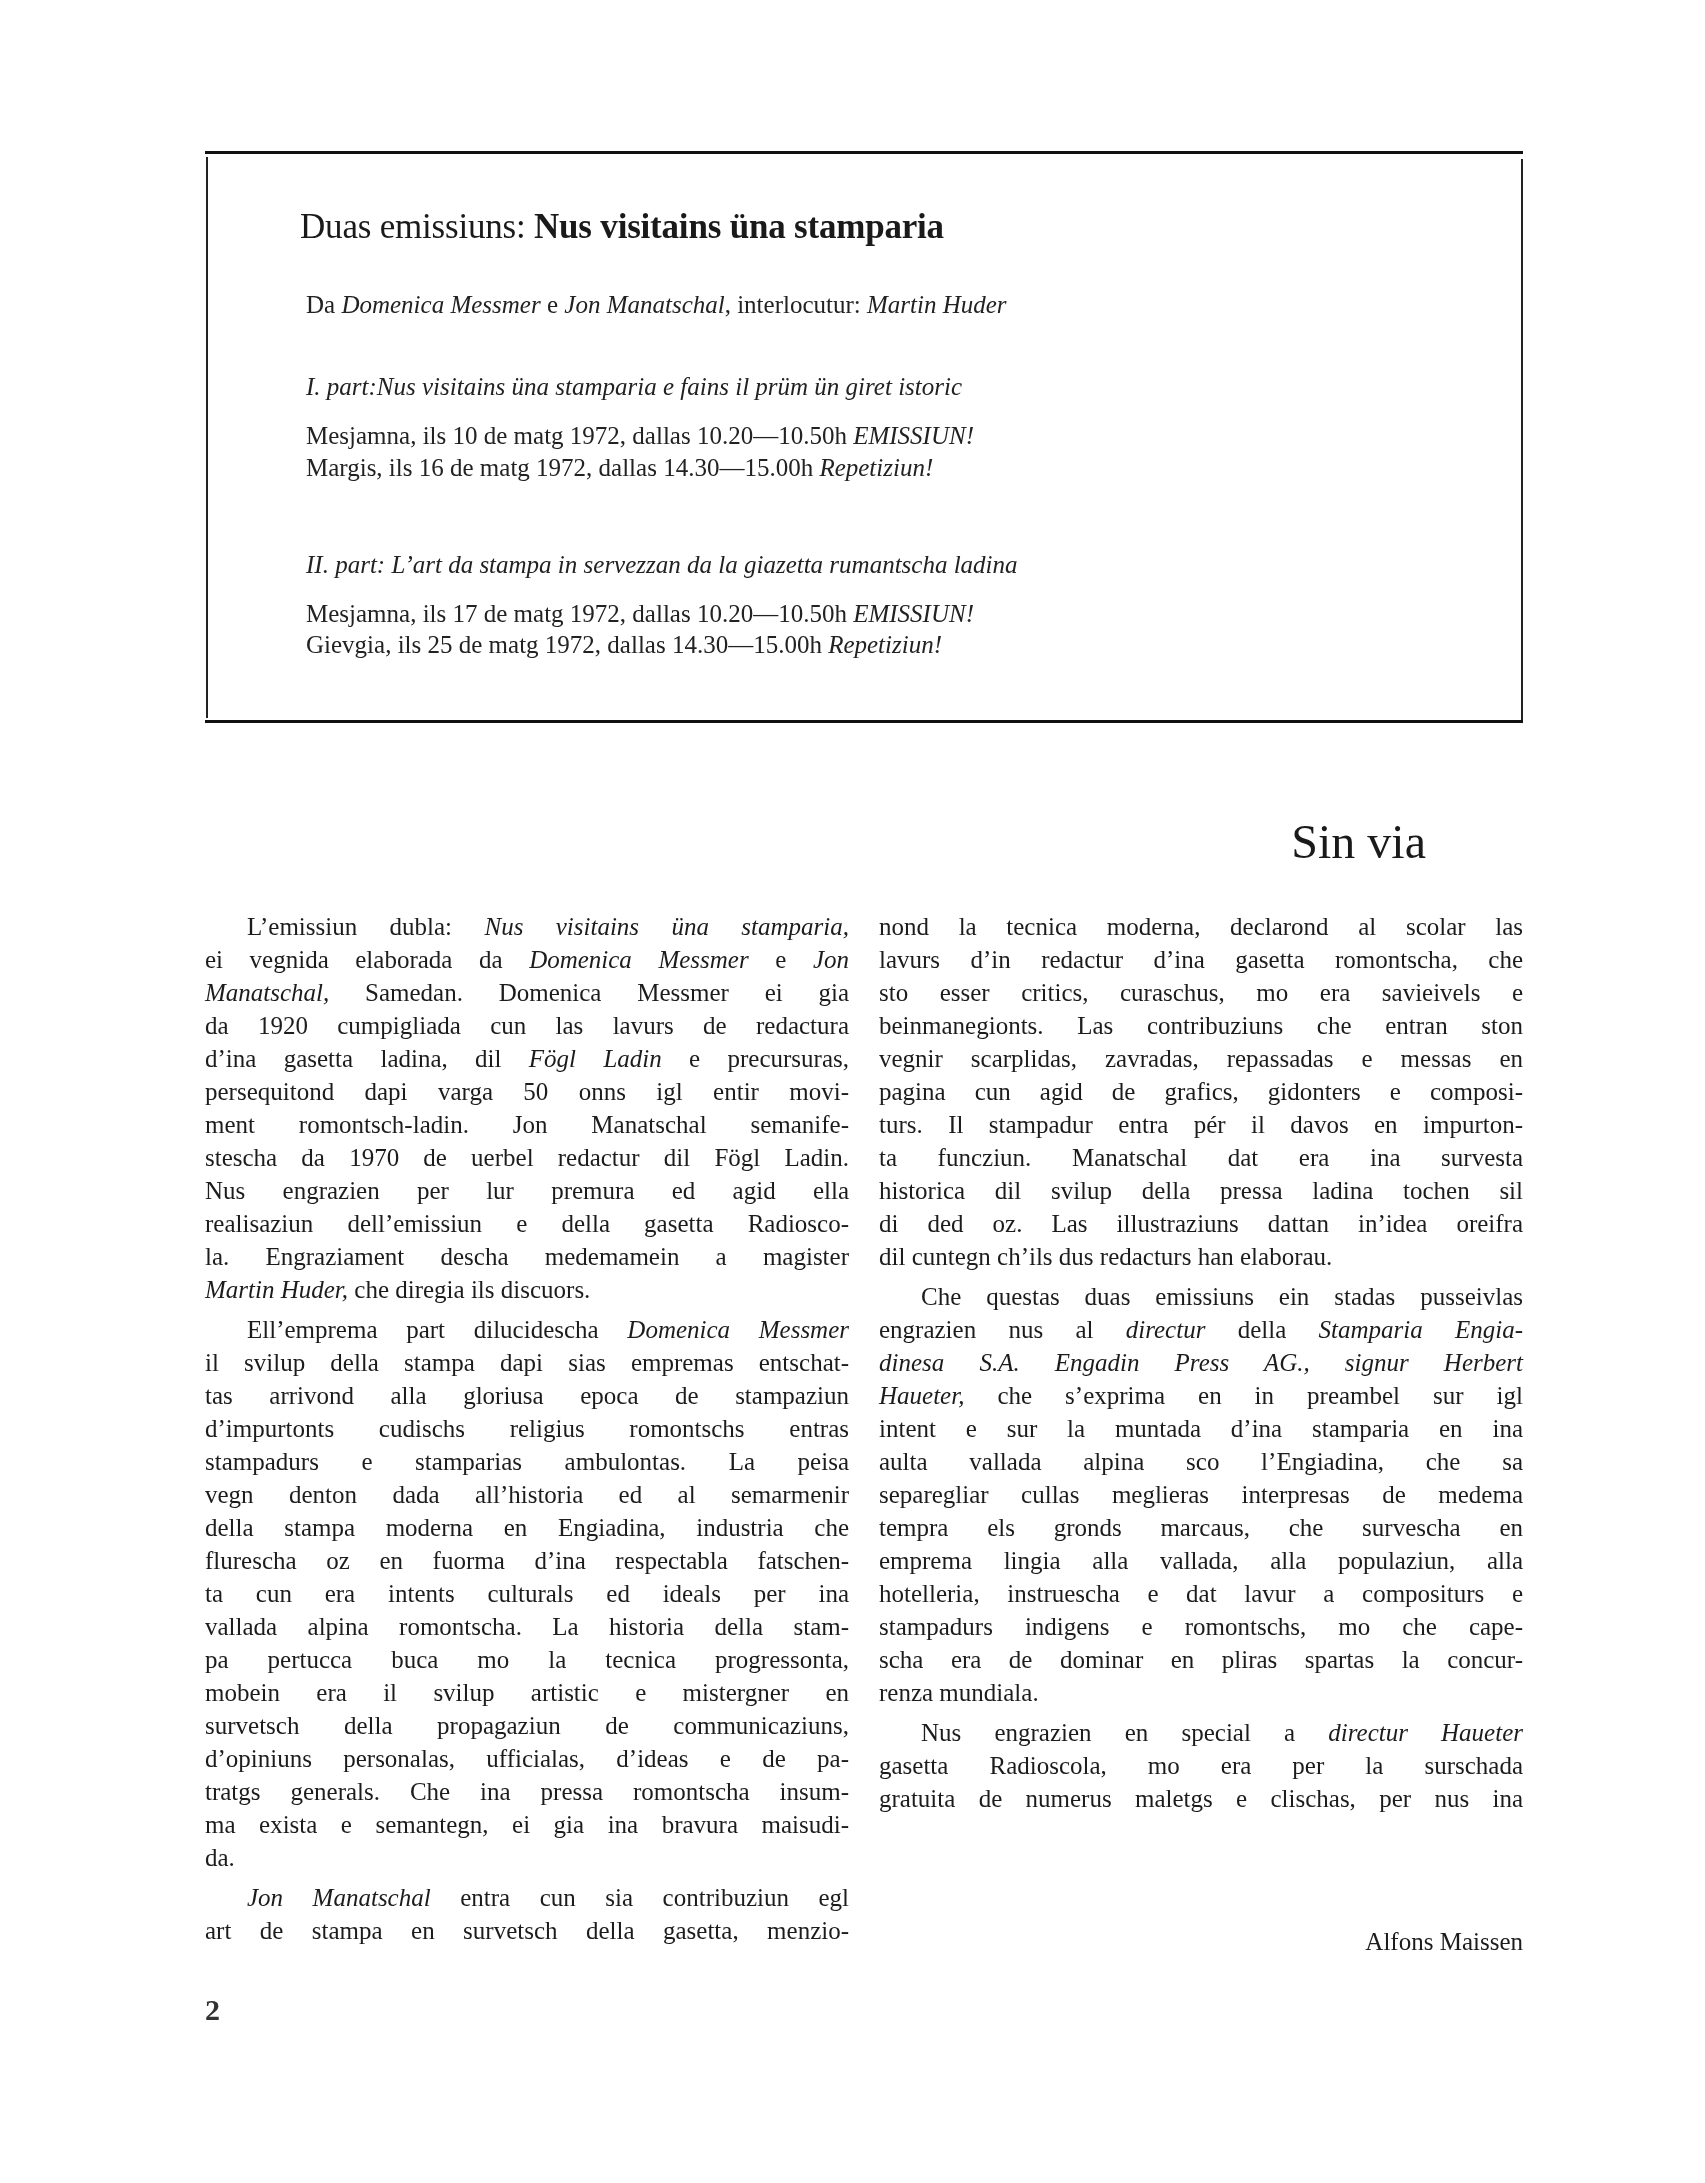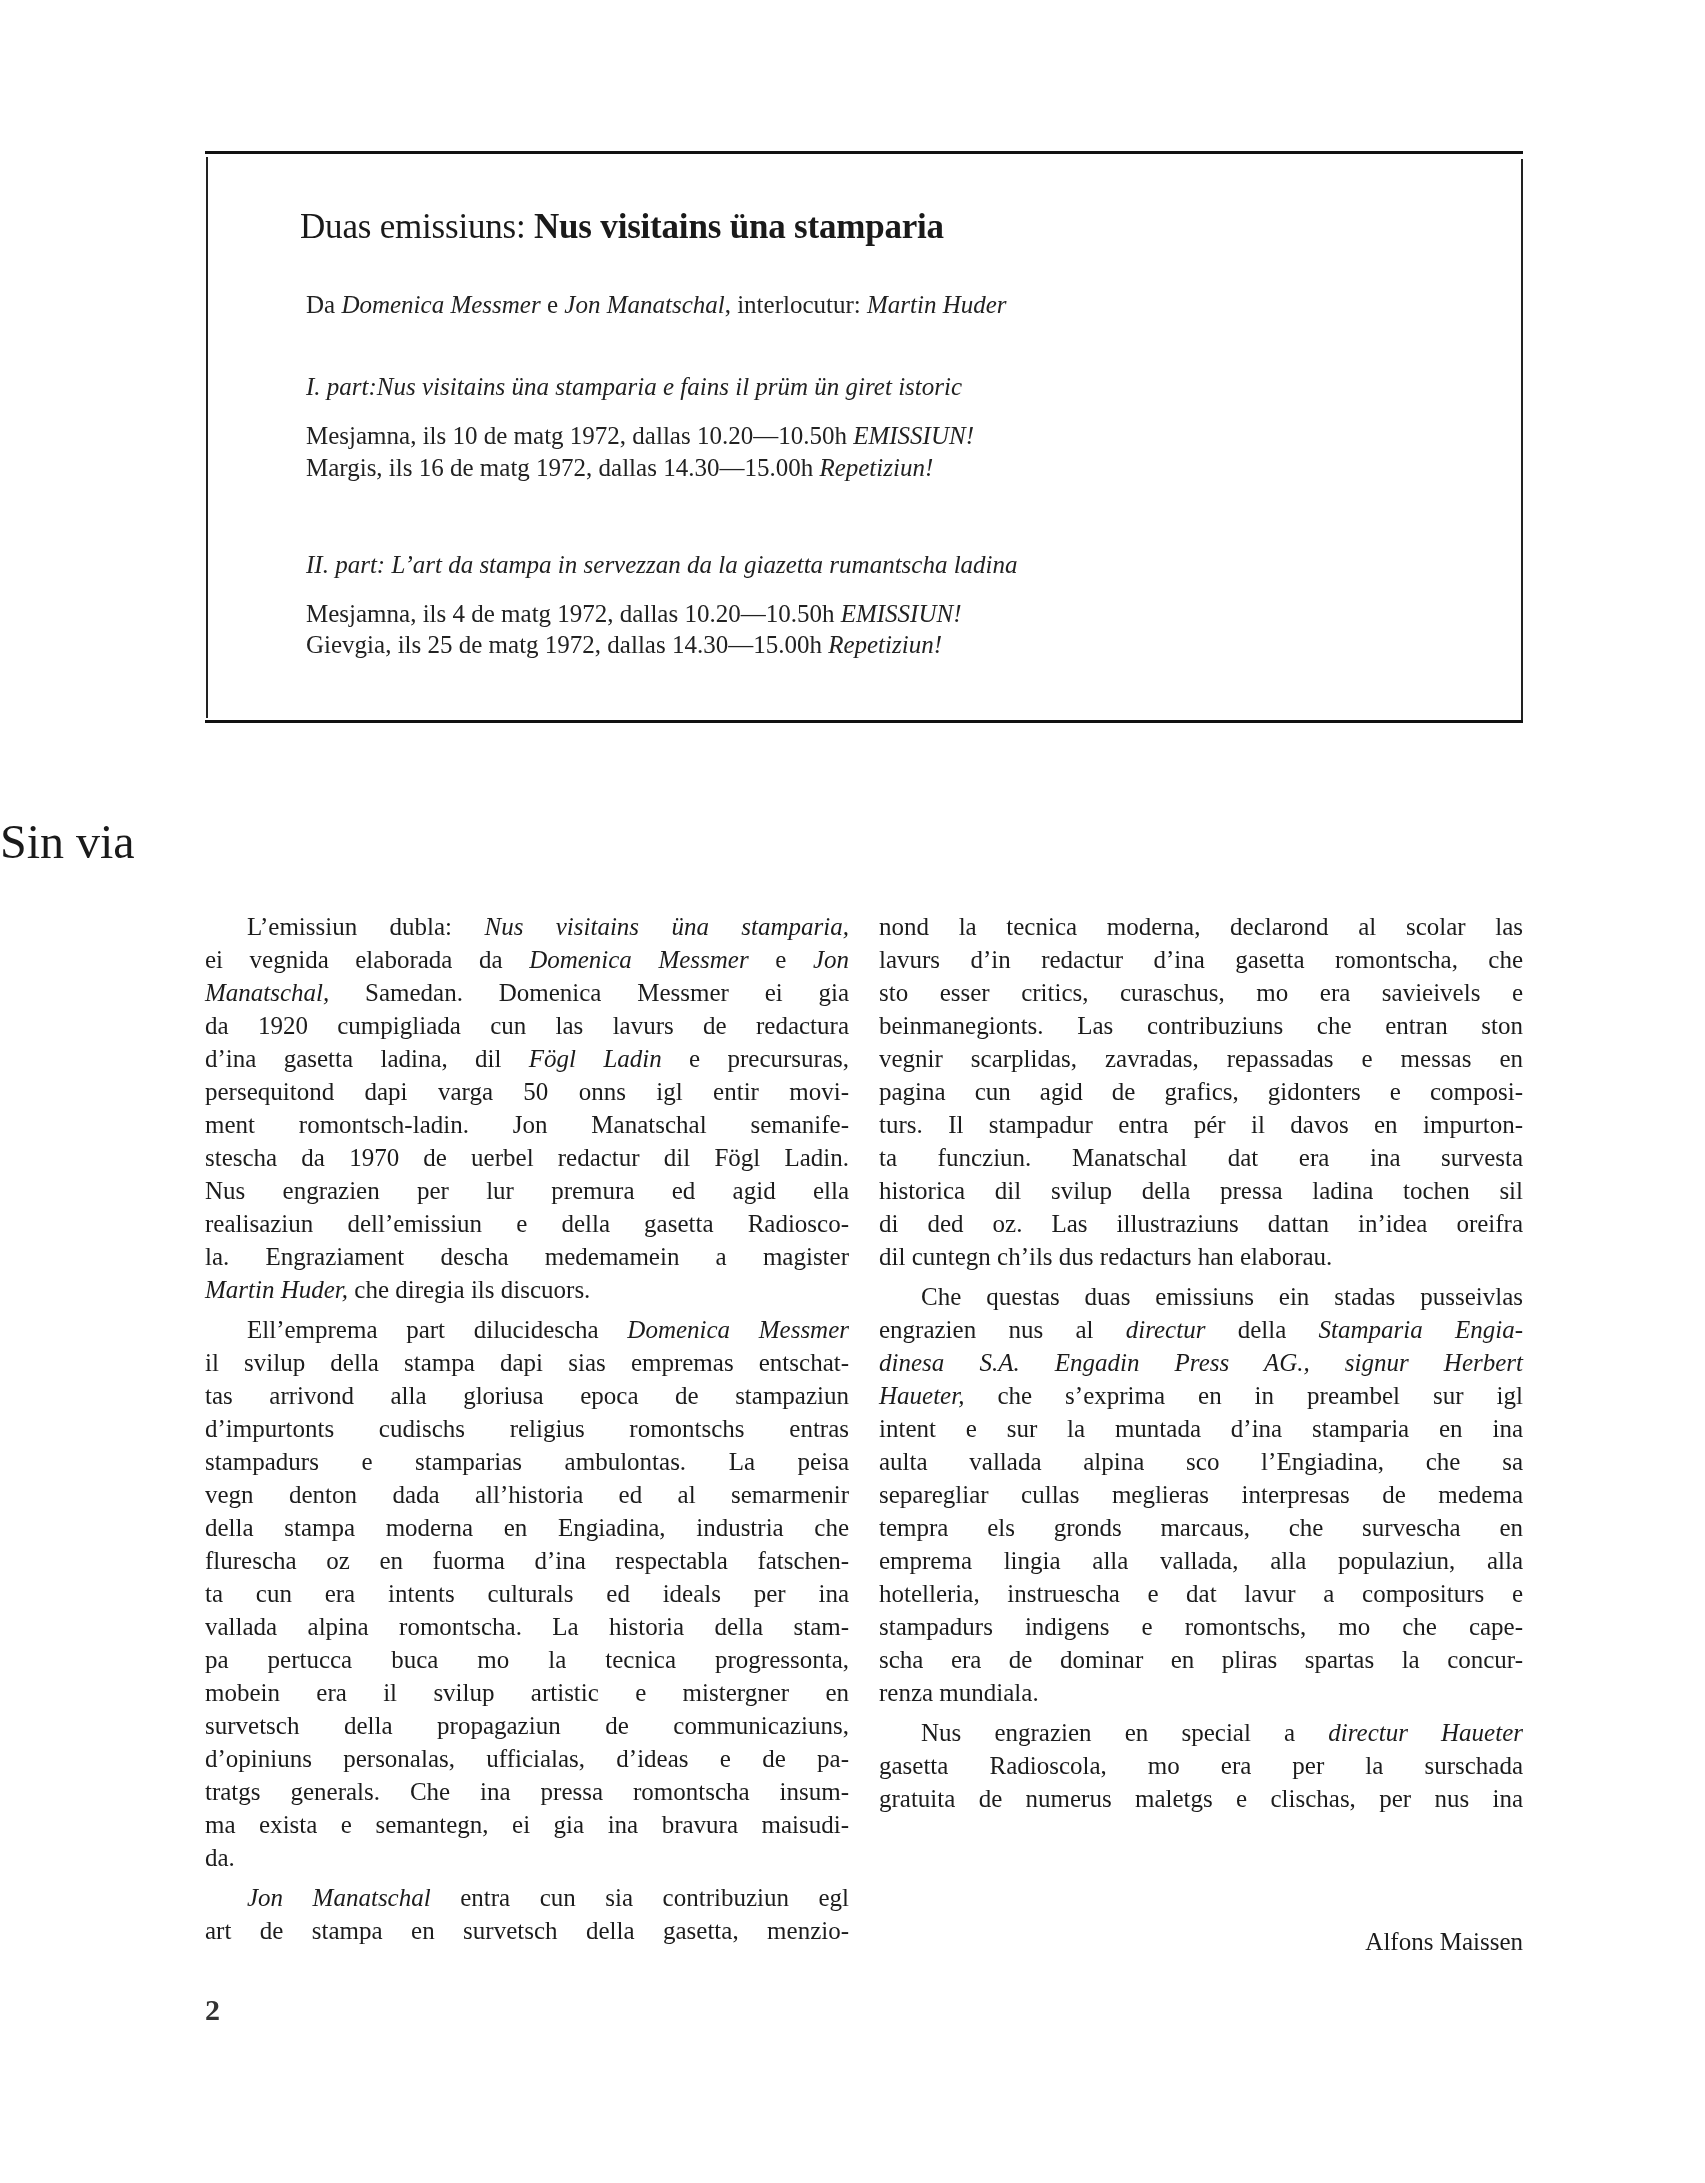--- a/index.html
+++ b/index.html
@@ -4,21 +4,21 @@
 <style>
   html, body { margin:0; padding:0; background:#ffffff; }
   body { width:1706px; height:2183px; position:relative; overflow:hidden;
          font-family:"Liberation Serif","DejaVu Serif",serif; color:#1a1a1a; }
   .rule-h { position:absolute; background:#111; height:3px; }
   .rule-v { position:absolute; background:#222; width:2.3px; }
   .box-title { position:absolute; left:300px; top:204px; font-size:35px; white-space:nowrap; line-height:45px; letter-spacing:-0.2px; }
   .box-title .strong { font-weight:bold; }
   .box-line { position:absolute; left:306px; font-size:25px; white-space:nowrap; line-height:33px; color:#222;margin-top:15px; }
   .it { font-style:italic; }
-  .section-title { position:absolute; left:0; width:1426px; top:812px; text-align:left; font-size:48px; line-height:60px; }
+  .section-title { position:absolute; left:0; width:1426px; top:812px; text-align:right; font-size:48px; line-height:60px; }
   .col { position:absolute; width:644px; font-size:25px; line-height:33px; color:#1c1c1c; }
   .col .ln { display:block; height:33px; text-align:justify; text-align-last:justify; white-space:nowrap; overflow:visible; }
   .col .ln.last { text-align-last:left; }
   .col .ln.indent { text-indent:42px; }
   .col .ln.gap { margin-top:6.8px; }
   .col .ln.right { text-align:right; text-align-last:right; }
   .pagenum { position:absolute; left:205px; top:1993px; font-size:30px; font-weight:bold; color:#333; }
 </style>
 </head>
 <body>
@@ -37,21 +37,21 @@
 <div class="box-line it" style="top:355px;">I. part:Nus visitains üna stamparia e fains il prüm ün giret istoric</div>
 <div class="box-line" style="top:404px;">
   <span>Mesjamna, ils 10 de matg 1972, dallas 10.20—10.50h </span><span class="it">EMISSIUN!</span>
 </div>
 <div class="box-line" style="top:436px;">
   <span>Margis, ils 16 de matg 1972, dallas 14.30—15.00h </span><span class="it">Repetiziun!</span>
 </div>
 
 <div class="box-line it" style="top:533px;">II. part: L’art da stampa in servezzan da la giazetta rumantscha ladina</div>
 <div class="box-line" style="top:582px;">
-  <span>Mesjamna, ils 4 de matg 1972, dallas 10.20—10.50h </span><span class="it">EMISSIUN!</span>
+  <span>Mesjamna, ils 17 de matg 1972, dallas 10.20—10.50h </span><span class="it">EMISSIUN!</span>
 </div>
 <div class="box-line" style="top:613px;">
   <span>Gievgia, ils 25 de matg 1972, dallas 14.30—15.00h </span><span class="it">Repetiziun!</span>
 </div>
 
 <h1 class="section-title" style="margin:0;font-weight:normal;">Sin via</h1>
 
 <div class="col" style="left:205px; top:910px;">
     <span class="ln indent"><span>L’emissiun dubla: </span><span class="it">Nus visitains üna stamparia,</span></span>
     <span class="ln"><span>ei vegnida elaborada da </span><span class="it">Domenica Messmer</span><span> e </span><span class="it">Jon</span></span>

